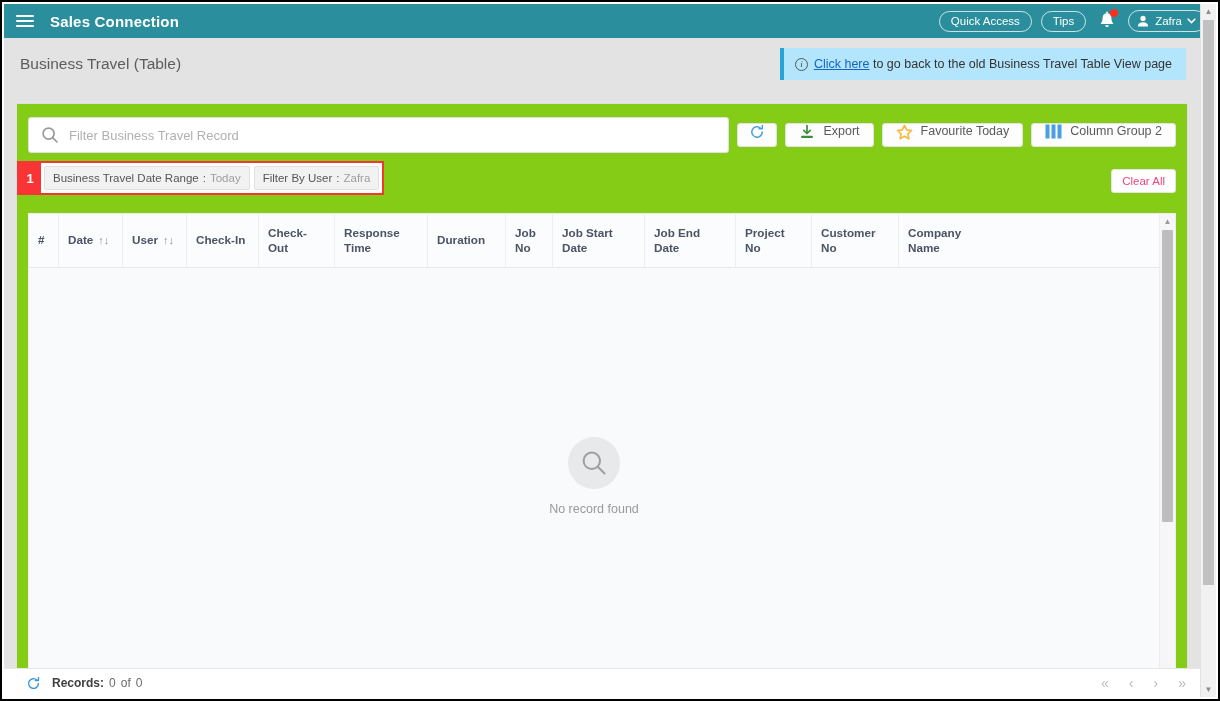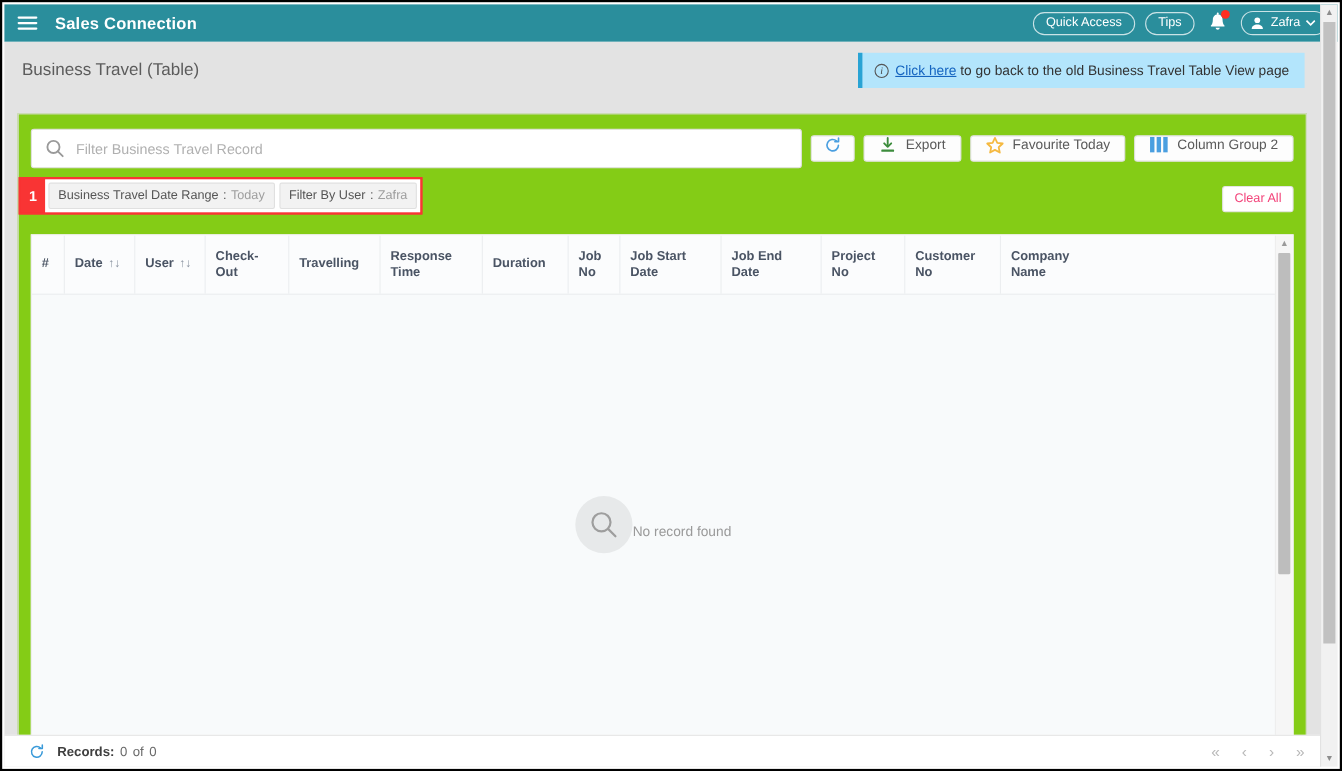--- a/index.html
+++ b/index.html
@@ -188,21 +188,21 @@
     color:#4a5464;
     line-height:1.25;
     cursor:pointer;
     overflow:hidden;
   }
   .th:last-child { border-right:0; }
   .th .sort { color:#8a93a0; font-weight:normal; margin-left:5px; font-size:11px; }
   #tbody {
     flex:1; background:#f8fafb;
     display:flex; align-items:center; justify-content:center;
-    flex-direction:row;
+    flex-direction:column;
     position:relative;
     margin-right:16px;
   }
   .empty-circle {
     width:52px; height:52px; border-radius:50%;
     background:#e7e9ea;
     display:flex; align-items:center; justify-content:center;
   }
   #empty-text { color:#9a9a9a; font-size:12.5px; margin-top:13px; }
 
@@ -366,25 +366,25 @@
               <span>#</span>
             </div>
             <div class="th" style="width: 64px; flex: 0 0 64px;">
               <span>Date</span>
               <span class="sort">↑↓</span>
             </div>
             <div class="th" style="width: 64px; flex: 0 0 64px;">
               <span>User</span>
               <span class="sort">↑↓</span>
             </div>
+            <div class="th" style="width: 72px; flex: 0 0 72px;">
+              <span>Check-In</span>
+            </div>
             <div class="th" style="width: 76px; flex: 0 0 76px;">
               <span>Check-Out</span>
-            </div>
-            <div class="th" style="width: 83px; flex: 0 0 83px;">
-              <span>Travelling</span>
             </div>
             <div class="th" style="width: 93px; flex: 0 0 93px;">
               <span>Response Time</span>
             </div>
             <div class="th" style="width: 78px; flex: 0 0 78px;">
               <span>Duration</span>
             </div>
             <div class="th" style="width: 47px; flex: 0 0 47px;">
               <span>Job No</span>
             </div>

